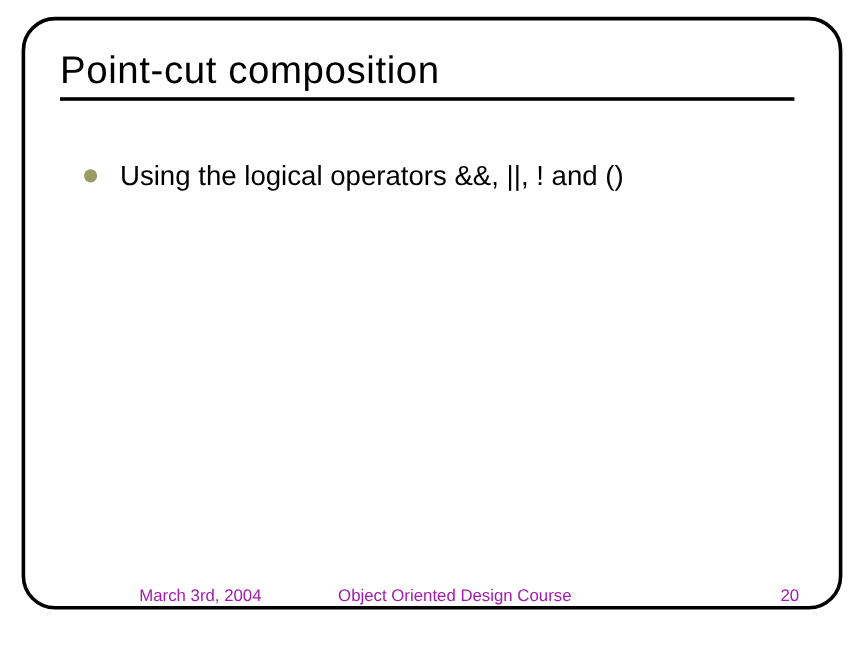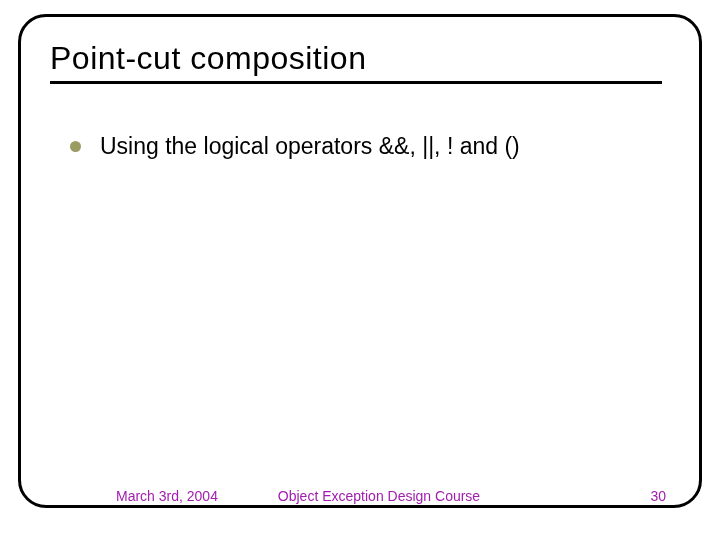--- a/index.html
+++ b/index.html
@@ -99,16 +99,16 @@
   <div class="underline"></div>
 
   <div class="body">
     <ul class="bullets" id="bullets">
         <li><span>Using the logical operators &amp;&amp;, ||, ! and ()</span></li>
       </ul>
   </div>
 
   <div class="footer">
     <span class="date">March 3rd, 2004</span>
-    <span class="course">Object Exception Design Course</span>
-    <span class="page">30</span>
+    <span class="course">Object Oriented Design Course</span>
+    <span class="page">20</span>
   </div>
 </div>
 
 </body></html>

